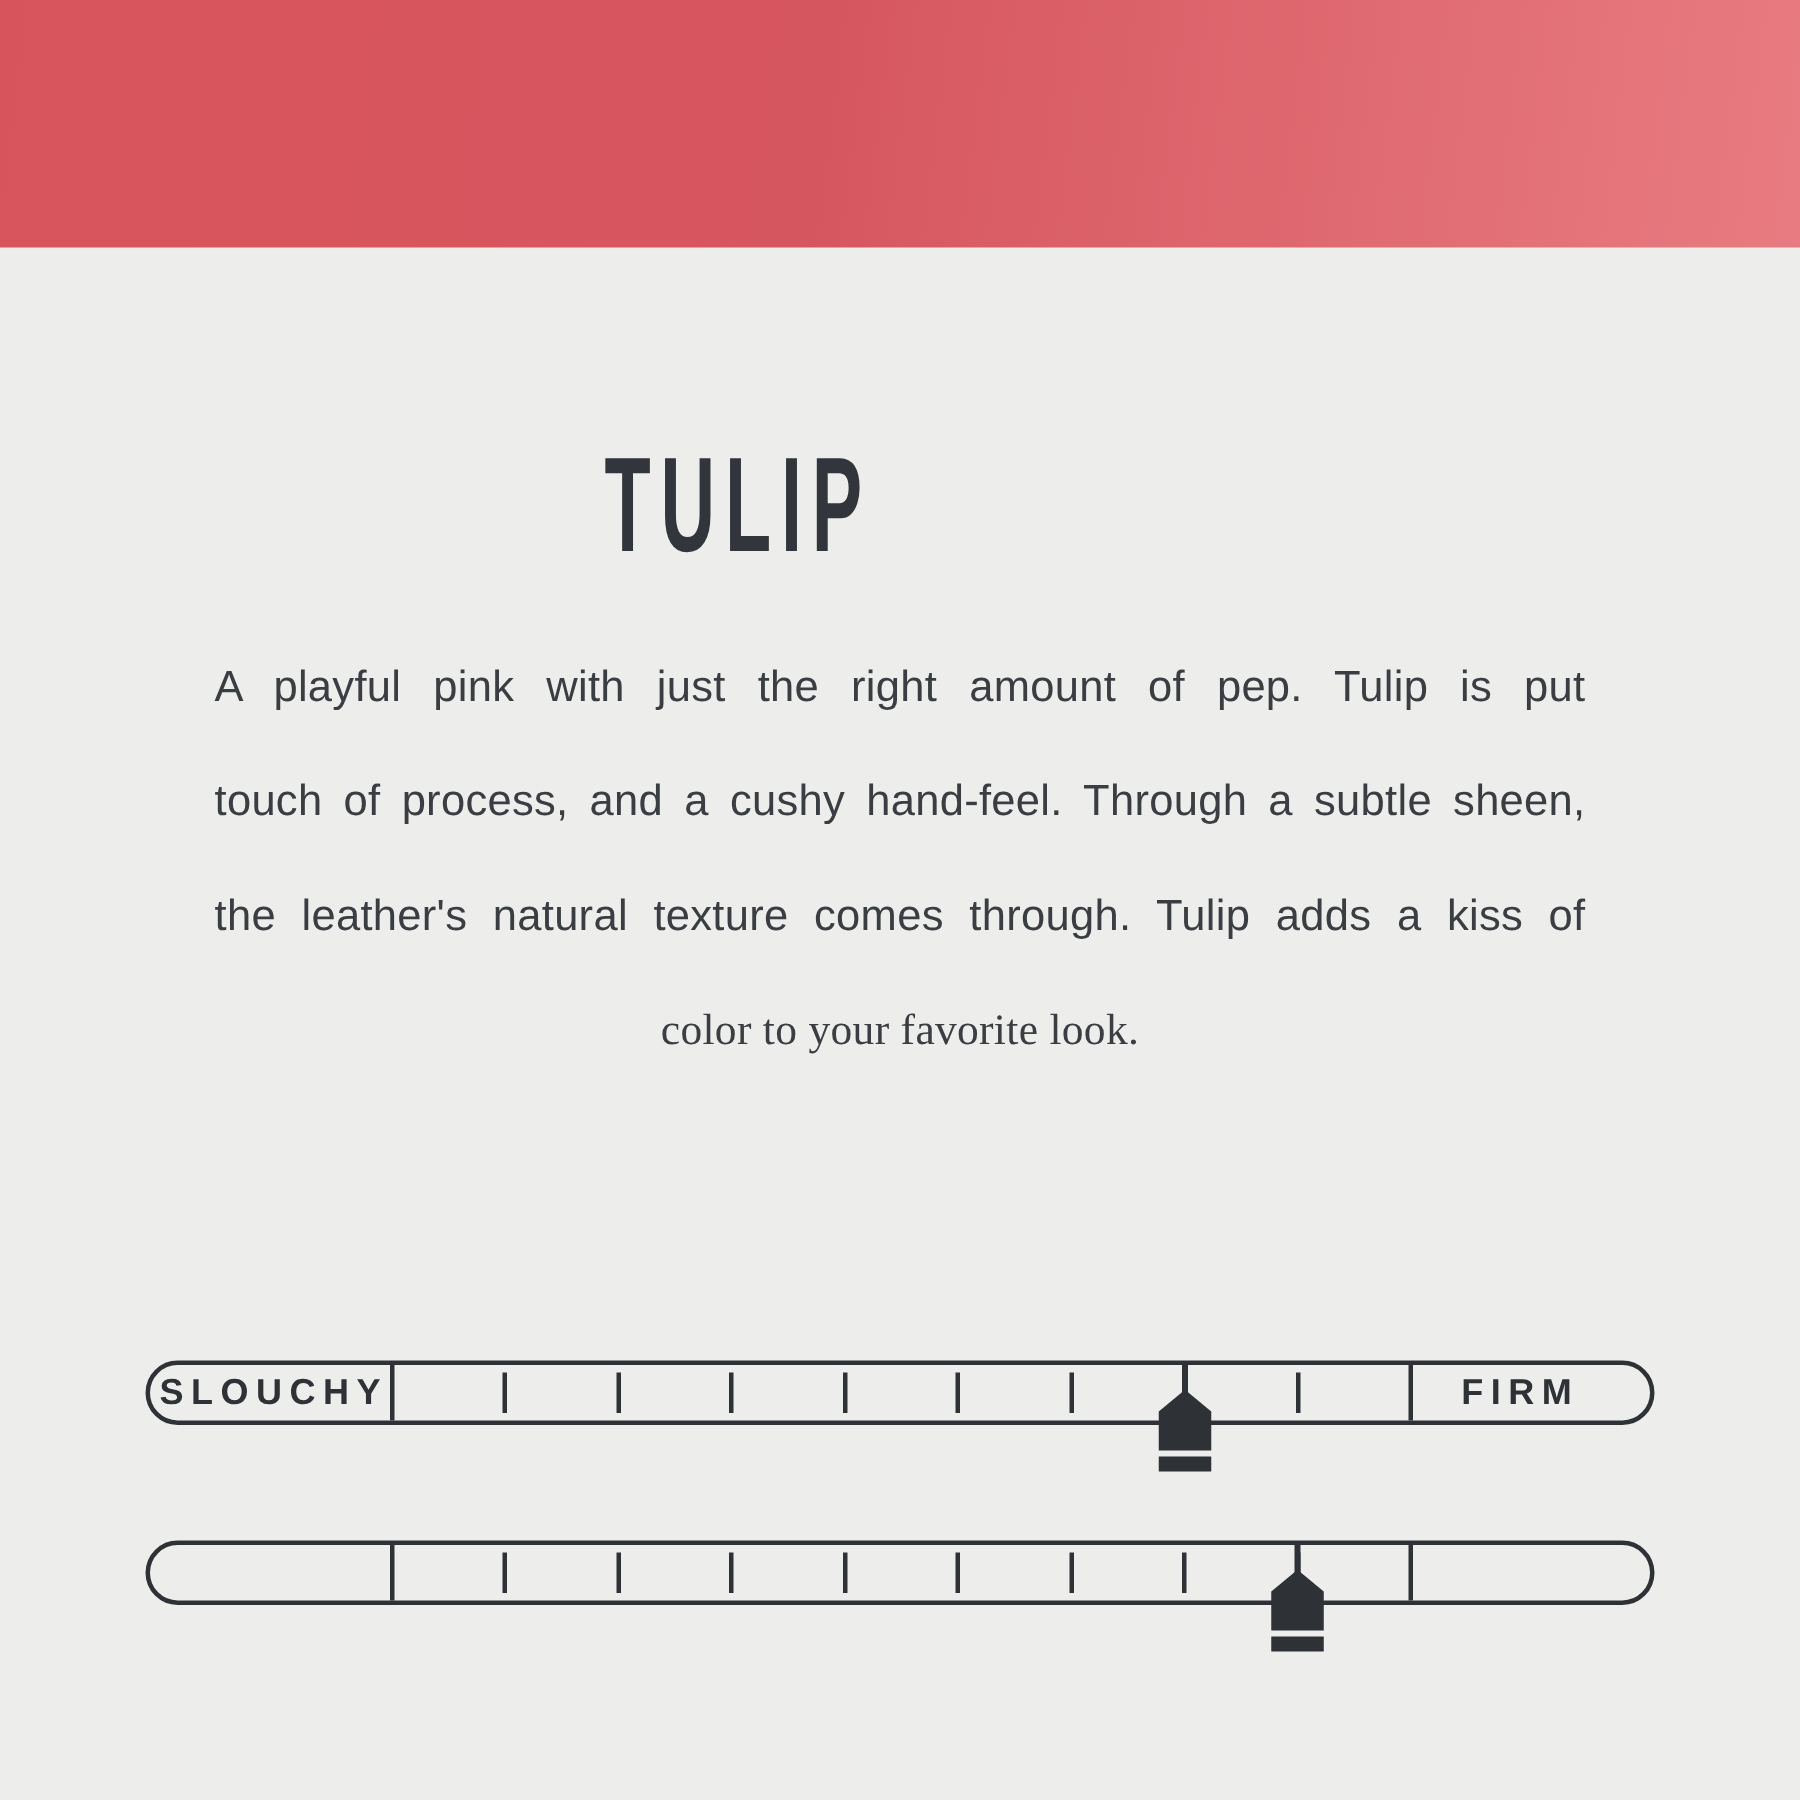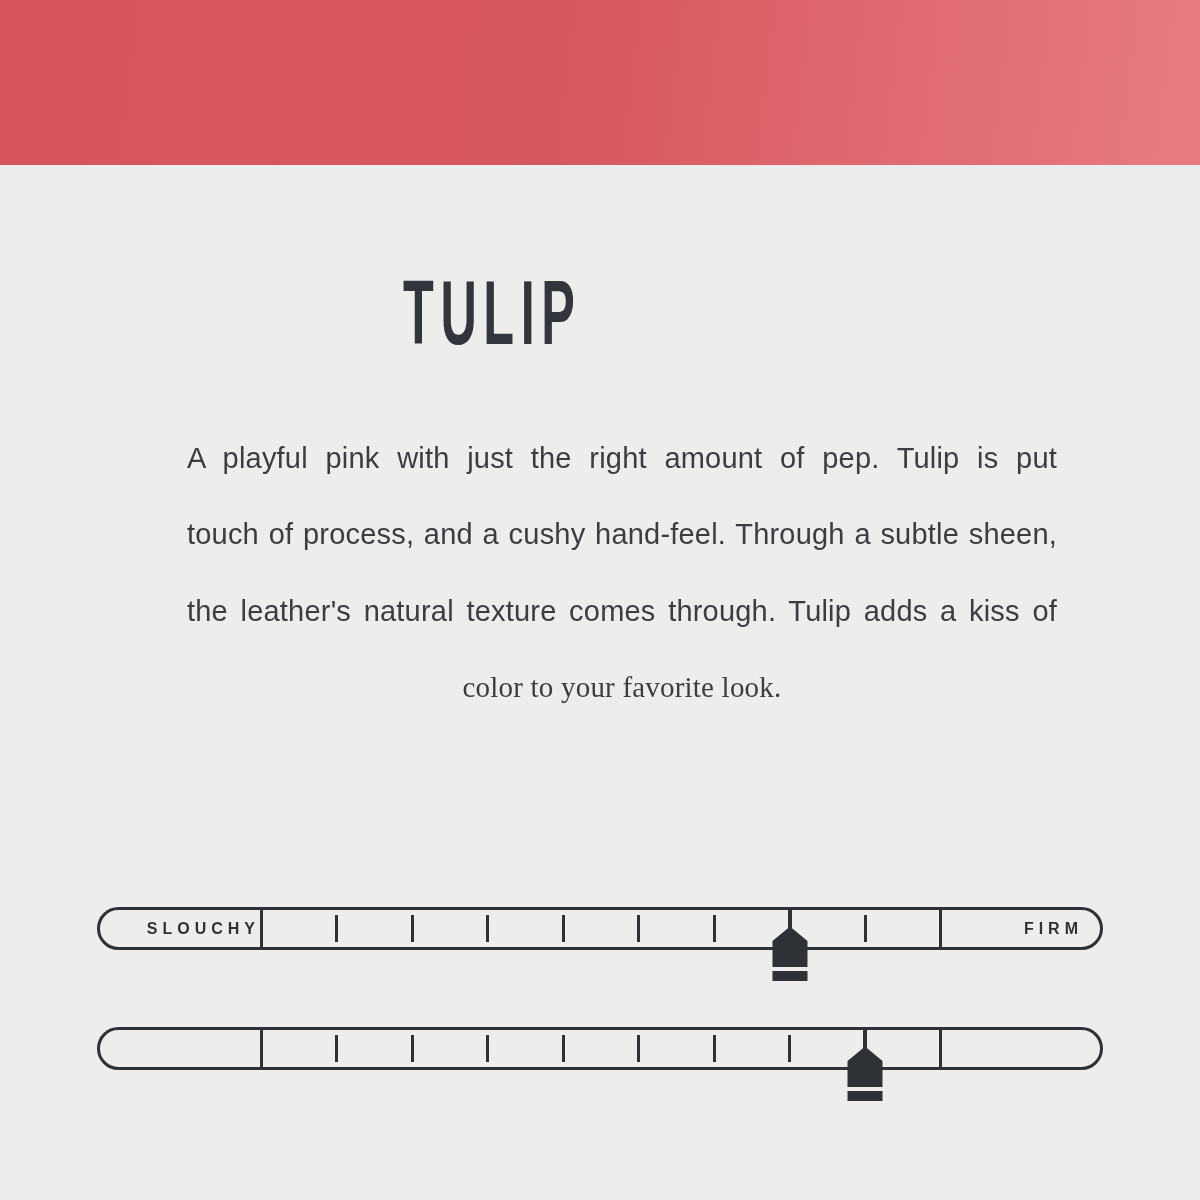--- a/index.html
+++ b/index.html
@@ -13,21 +13,21 @@
     position: relative;
   }
   .banner {
     position: absolute;
     left: 0; top: 0;
     width: 1200px; height: 165px;
     background: linear-gradient(97deg, #d8545c 0%, #d6565f 45%, #e87b81 100%);
   }
   .title-wrap {
     position: absolute;
-    top: 268px; left: 0;
+    top: 292px; left: 0;
     width: 972px;
     text-align: center;
   }
   .title-text {
     display: inline-block;
     font-size: 90px;
     font-weight: bold;
     line-height: 1;
     letter-spacing: 0.13em;
     margin-right: -0.13em;
@@ -41,21 +41,20 @@
     top: 420px; left: 143px;
     width: 914px;
     font-size: 29px;
     line-height: 76.4px;
     color: #3a3d42;
     letter-spacing: 0.2px;
   }
   .desc-line {
     text-align: justify;
     text-align-last: justify;
-    margin-left: 44px;
   }
   .desc-line.last {
     text-align-last: center;
     font-family: Liberation Serif, serif;
   }
   .slider {
     position: absolute;
     left: 97px;
     width: 1006px;
     height: 43px;
@@ -74,25 +73,25 @@
     background: #2e3136;
   }
   .divider-left { left: 160px; }
   .divider-right { left: 839px; }
   .slider-label {
     position: absolute;
     top: 0;
     height: 37px;
     line-height: 38px;
     font-weight: bold;
-    font-size: 16px;
+    font-size: 24px;
     letter-spacing: 5px;
     text-indent: 5px;
     color: #2e3136;
-    text-align: right;
+    text-align: center;
     white-space: nowrap;
   }
   .label-left  { left: 0; width: 160px; }
   .label-right { left: 839px; width: 144px; }
   .tick {
     position: absolute;
     top: 5px;
     width: 3px;
     height: 27px;
     background: #2e3136;

